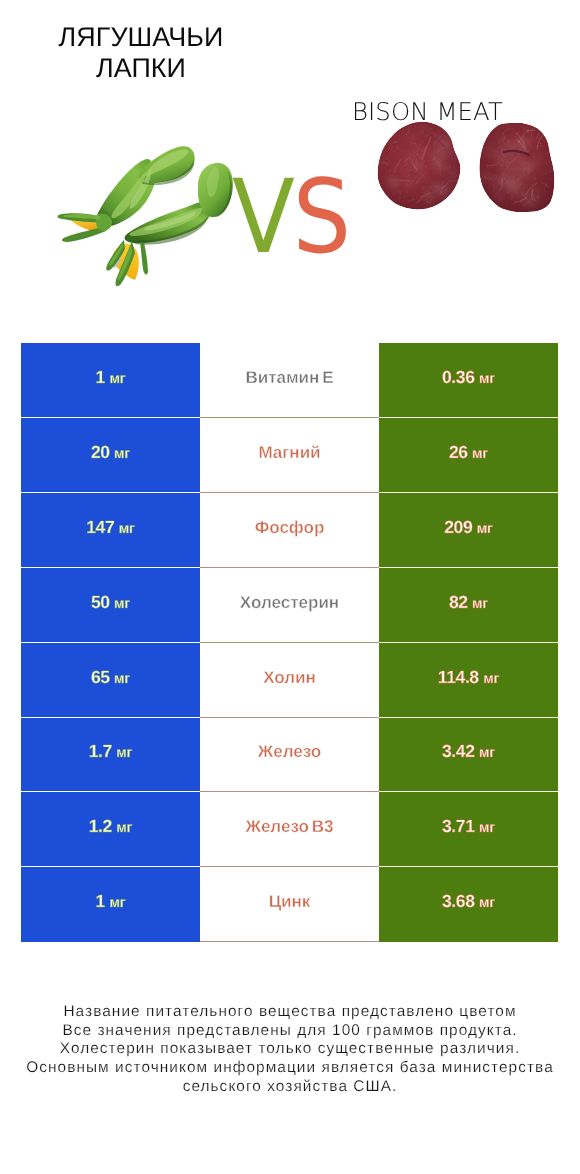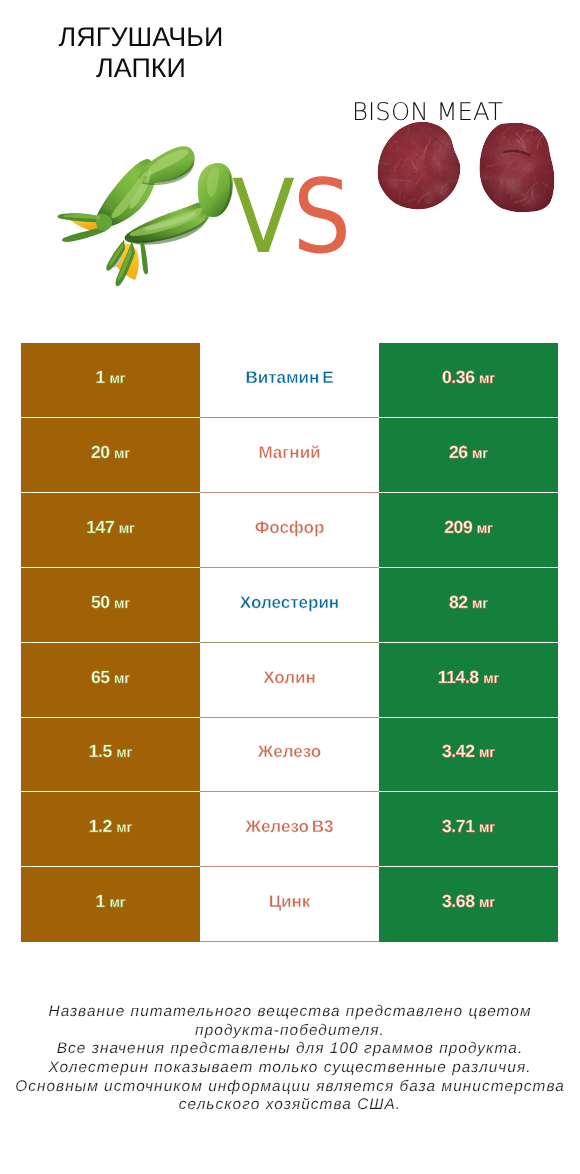--- a/index.html
+++ b/index.html
@@ -21,35 +21,35 @@
   .vs{will-change:transform;position:absolute;left:232px;top:166px;z-index:2;font-size:102px;font-weight:400;line-height:104px;letter-spacing:-2px;
       font-family:"DejaVu Sans",sans-serif;font-stretch:condensed;}
   .vs .v{color:#7FA92F;}
   .vs .s{color:#E0654A;}
 
   
   table{will-change:transform;position:absolute;left:21px;top:343px;width:537px;height:599px;border-collapse:collapse;table-layout:fixed;}
   td{height:59.9px;padding:0;box-sizing:border-box;text-align:center;vertical-align:middle;line-height:1;}
   .c-left .num,.c-left .unit{-webkit-text-stroke:0.4px #80A531;}
   .c-right .num,.c-right .unit{-webkit-text-stroke:0.4px #E26D4B;}
-  .c-left{width:179px;background:#a16207;color:#F6FCE6;border-bottom:1.8px solid #FAFFE8;}
+  .c-left{width:179px;background:#1d4ed8;color:#F6FCE6;border-bottom:1.8px solid #FAFFE8;}
   .c-mid{width:179px;background:#fff;}
-  .c-right{width:179px;background:#15803d;color:#FFF6EE;border-bottom:1.8px solid #FFF6EC;}
+  .c-right{width:179px;background:#4d7c0f;color:#FFF6EE;border-bottom:1.8px solid #FFF6EC;}
   tr:last-child .c-left,tr:last-child .c-right{border-bottom:none;}
   .mid-g{border-bottom:1.1px solid #939C6A;}
   .mid-o{border-bottom:1.1px solid #BC8C81;}
   .num{font-size:17.6px;font-weight:bold;position:relative;top:-2px;letter-spacing:-0.45px;}
   .unit{font-size:14.2px;font-weight:bold;position:relative;top:-2px;letter-spacing:-0.2px;}
   .lbl{font-size:17.1px;font-weight:bold;letter-spacing:-0.05px;word-spacing:-1.8px;-webkit-text-stroke:0.42px #ffffff;position:relative;top:-2px;}
-  .lbl.g{color:#0369a1;}
+  .lbl.g{color:#737373;}
   .lbl.o{color:#CE6A4E;}
 
   
   .footer{will-change:transform;position:absolute;left:0;top:1003px;width:580px;text-align:center;
-          font-size:15.4px;color:#181818;line-height:18.65px;font-weight:400;letter-spacing:1.06px;font-style:italic;-webkit-text-stroke:0.18px #ffffff;}
+          font-size:15.4px;color:#181818;line-height:18.65px;font-weight:400;letter-spacing:1.06px;-webkit-text-stroke:0.18px #ffffff;}
 </style>
 </head>
 <body>
 
 <div class="page">
 
   <div class="hdr-left">ЛЯГУШАЧЬИ ЛАПКИ</div>
   <div class="hdr-right">BISON MEAT</div>
 
   <div class="illus">
@@ -686,38 +686,37 @@
           <td class="c-left"><span class="num">50</span> <span class="unit">мг</span></td>
           <td class="c-mid mid-g"><span class="lbl g">Холестерин</span></td>
           <td class="c-right"><span class="num">82</span> <span class="unit">мг</span></td>
         </tr>
         <tr>
           <td class="c-left"><span class="num">65</span> <span class="unit">мг</span></td>
           <td class="c-mid mid-o"><span class="lbl o">Холин</span></td>
           <td class="c-right"><span class="num">114.8</span> <span class="unit">мг</span></td>
         </tr>
         <tr>
-          <td class="c-left"><span class="num">1.5</span> <span class="unit">мг</span></td>
+          <td class="c-left"><span class="num">1.7</span> <span class="unit">мг</span></td>
           <td class="c-mid mid-o"><span class="lbl o">Железо</span></td>
           <td class="c-right"><span class="num">3.42</span> <span class="unit">мг</span></td>
         </tr>
         <tr>
           <td class="c-left"><span class="num">1.2</span> <span class="unit">мг</span></td>
           <td class="c-mid mid-o"><span class="lbl o">Железо B3</span></td>
           <td class="c-right"><span class="num">3.71</span> <span class="unit">мг</span></td>
         </tr>
         <tr>
           <td class="c-left"><span class="num">1</span> <span class="unit">мг</span></td>
           <td class="c-mid mid-o"><span class="lbl o">Цинк</span></td>
           <td class="c-right"><span class="num">3.68</span> <span class="unit">мг</span></td>
         </tr>
       </tbody>
     </table>
 
   <div class="footer">
       <div>Название питательного вещества представлено цветом</div>
-      <div>продукта-победителя.</div>
       <div>Все значения представлены для 100 граммов продукта.</div>
       <div>Холестерин показывает только существенные различия.</div>
       <div>Основным источником информации является база министерства</div>
       <div>сельского хозяйства США.</div>
     </div>
 </div>
 
 </body></html>

